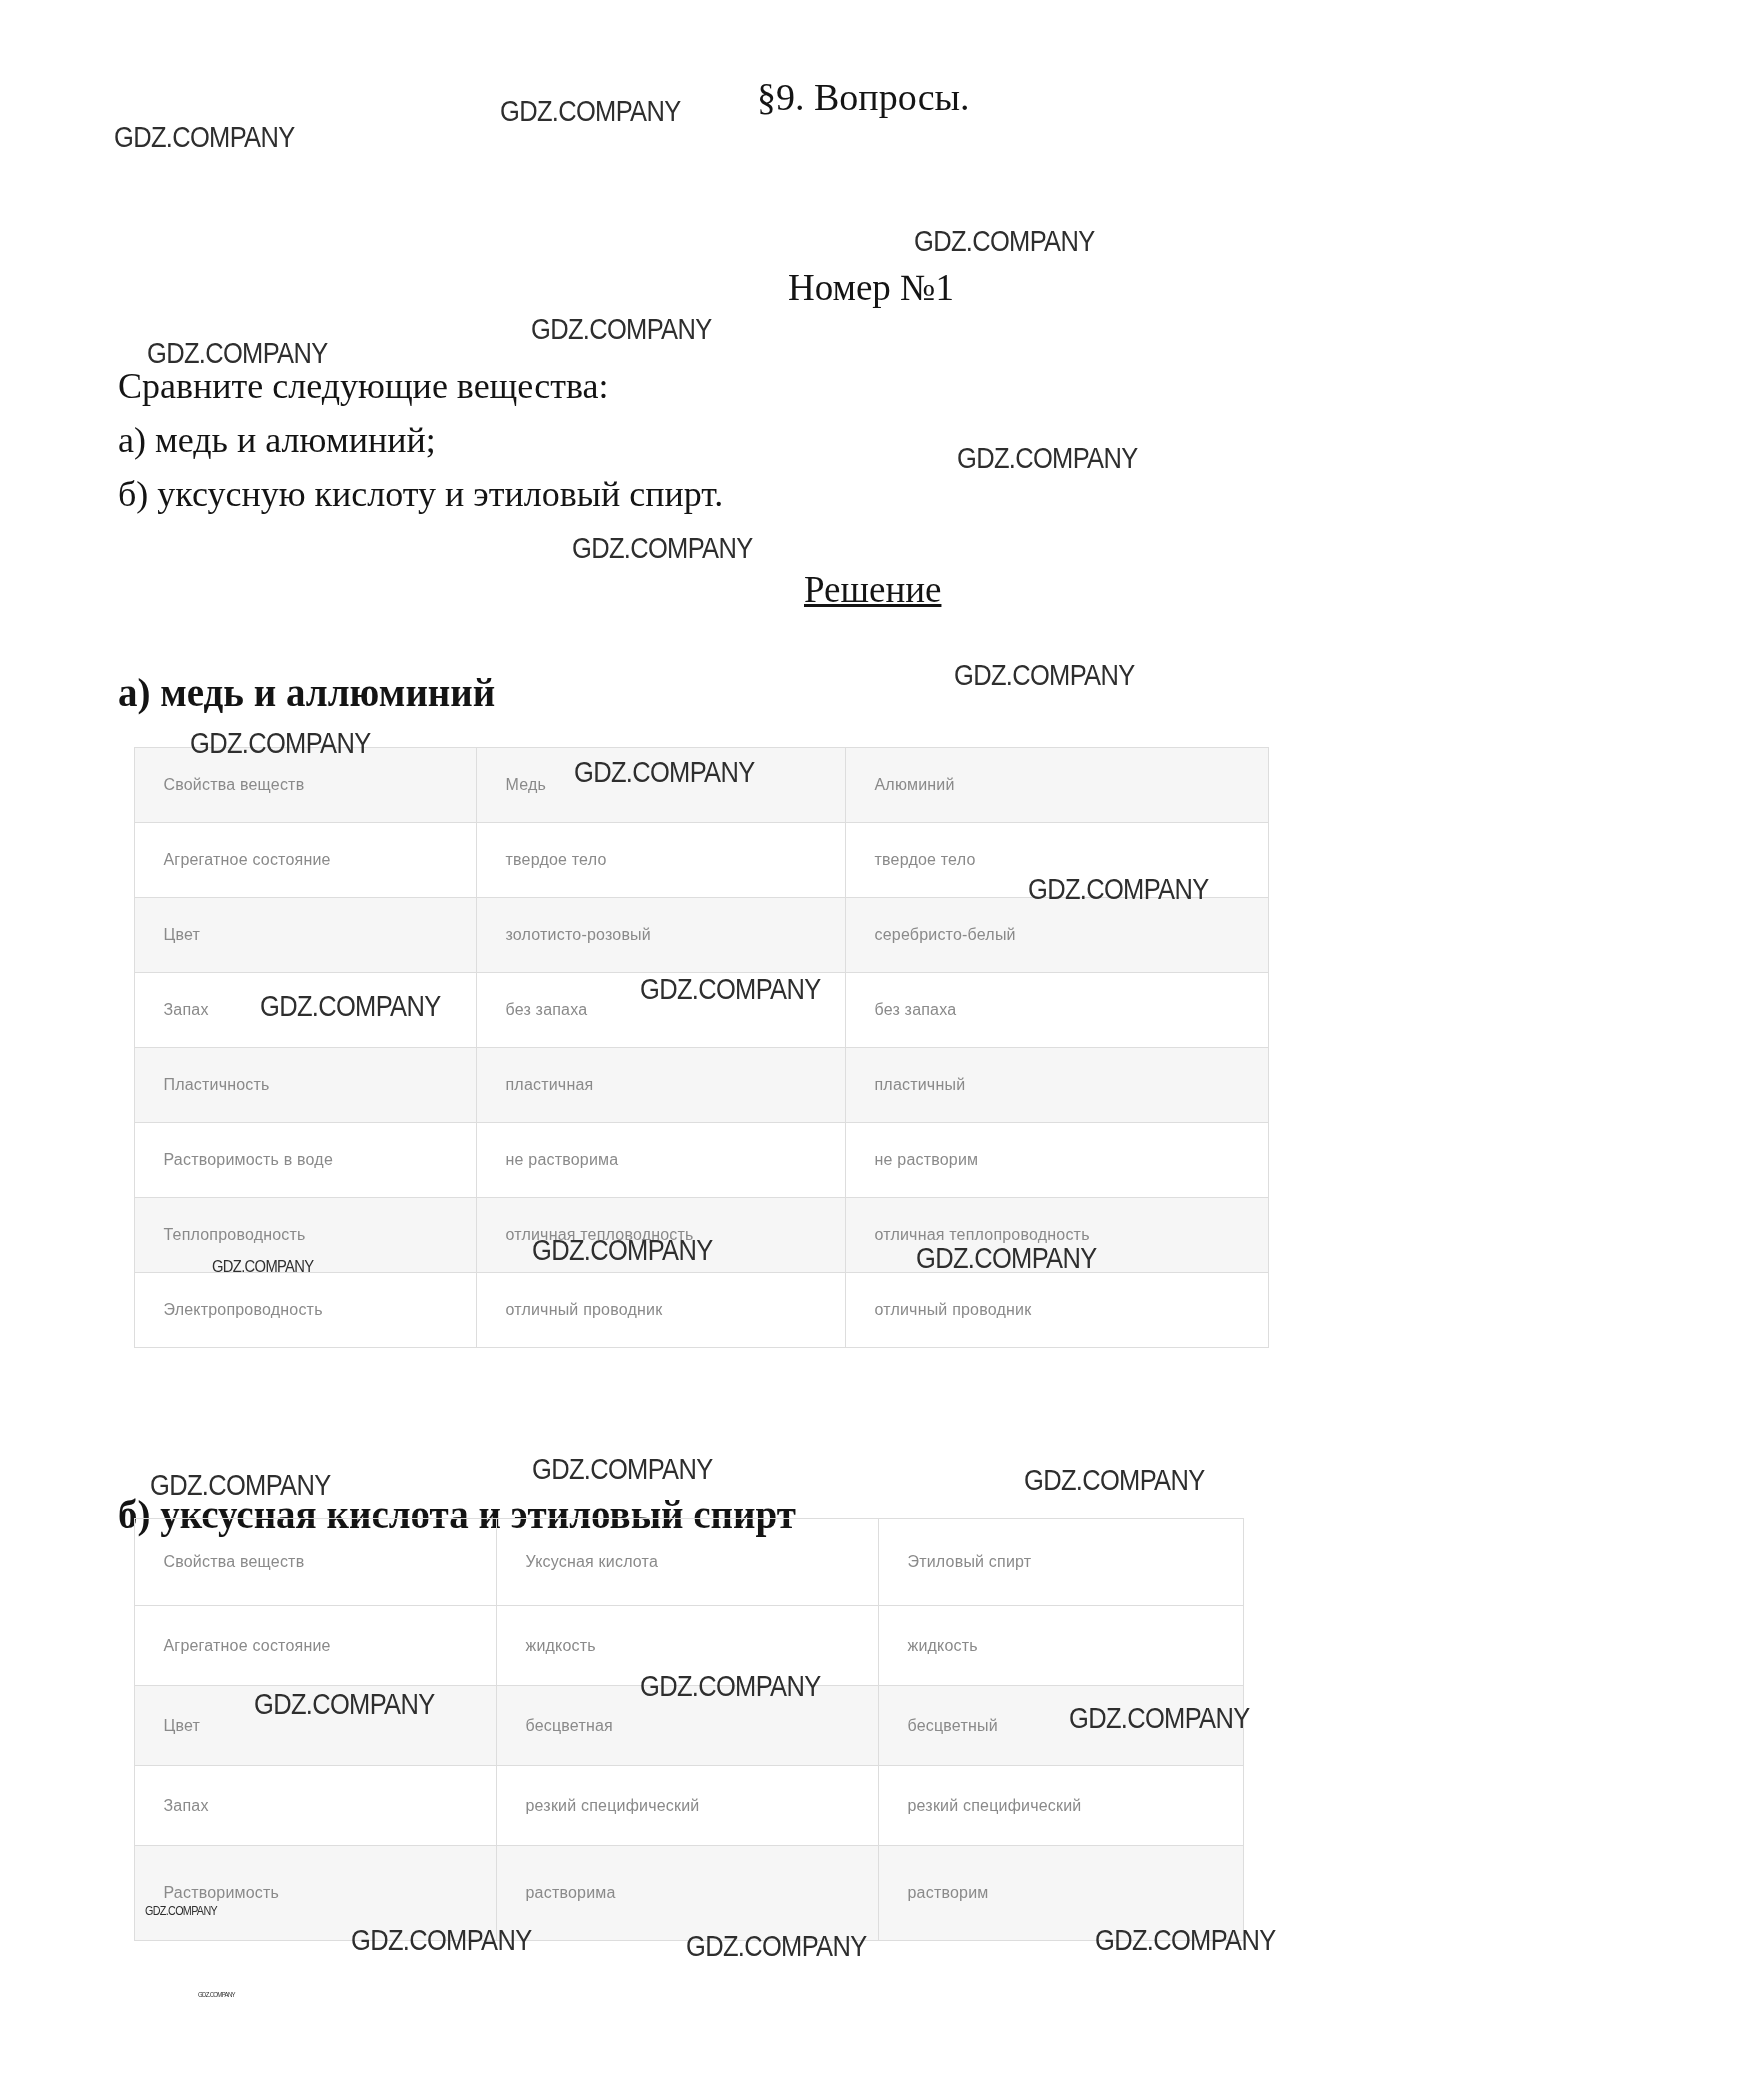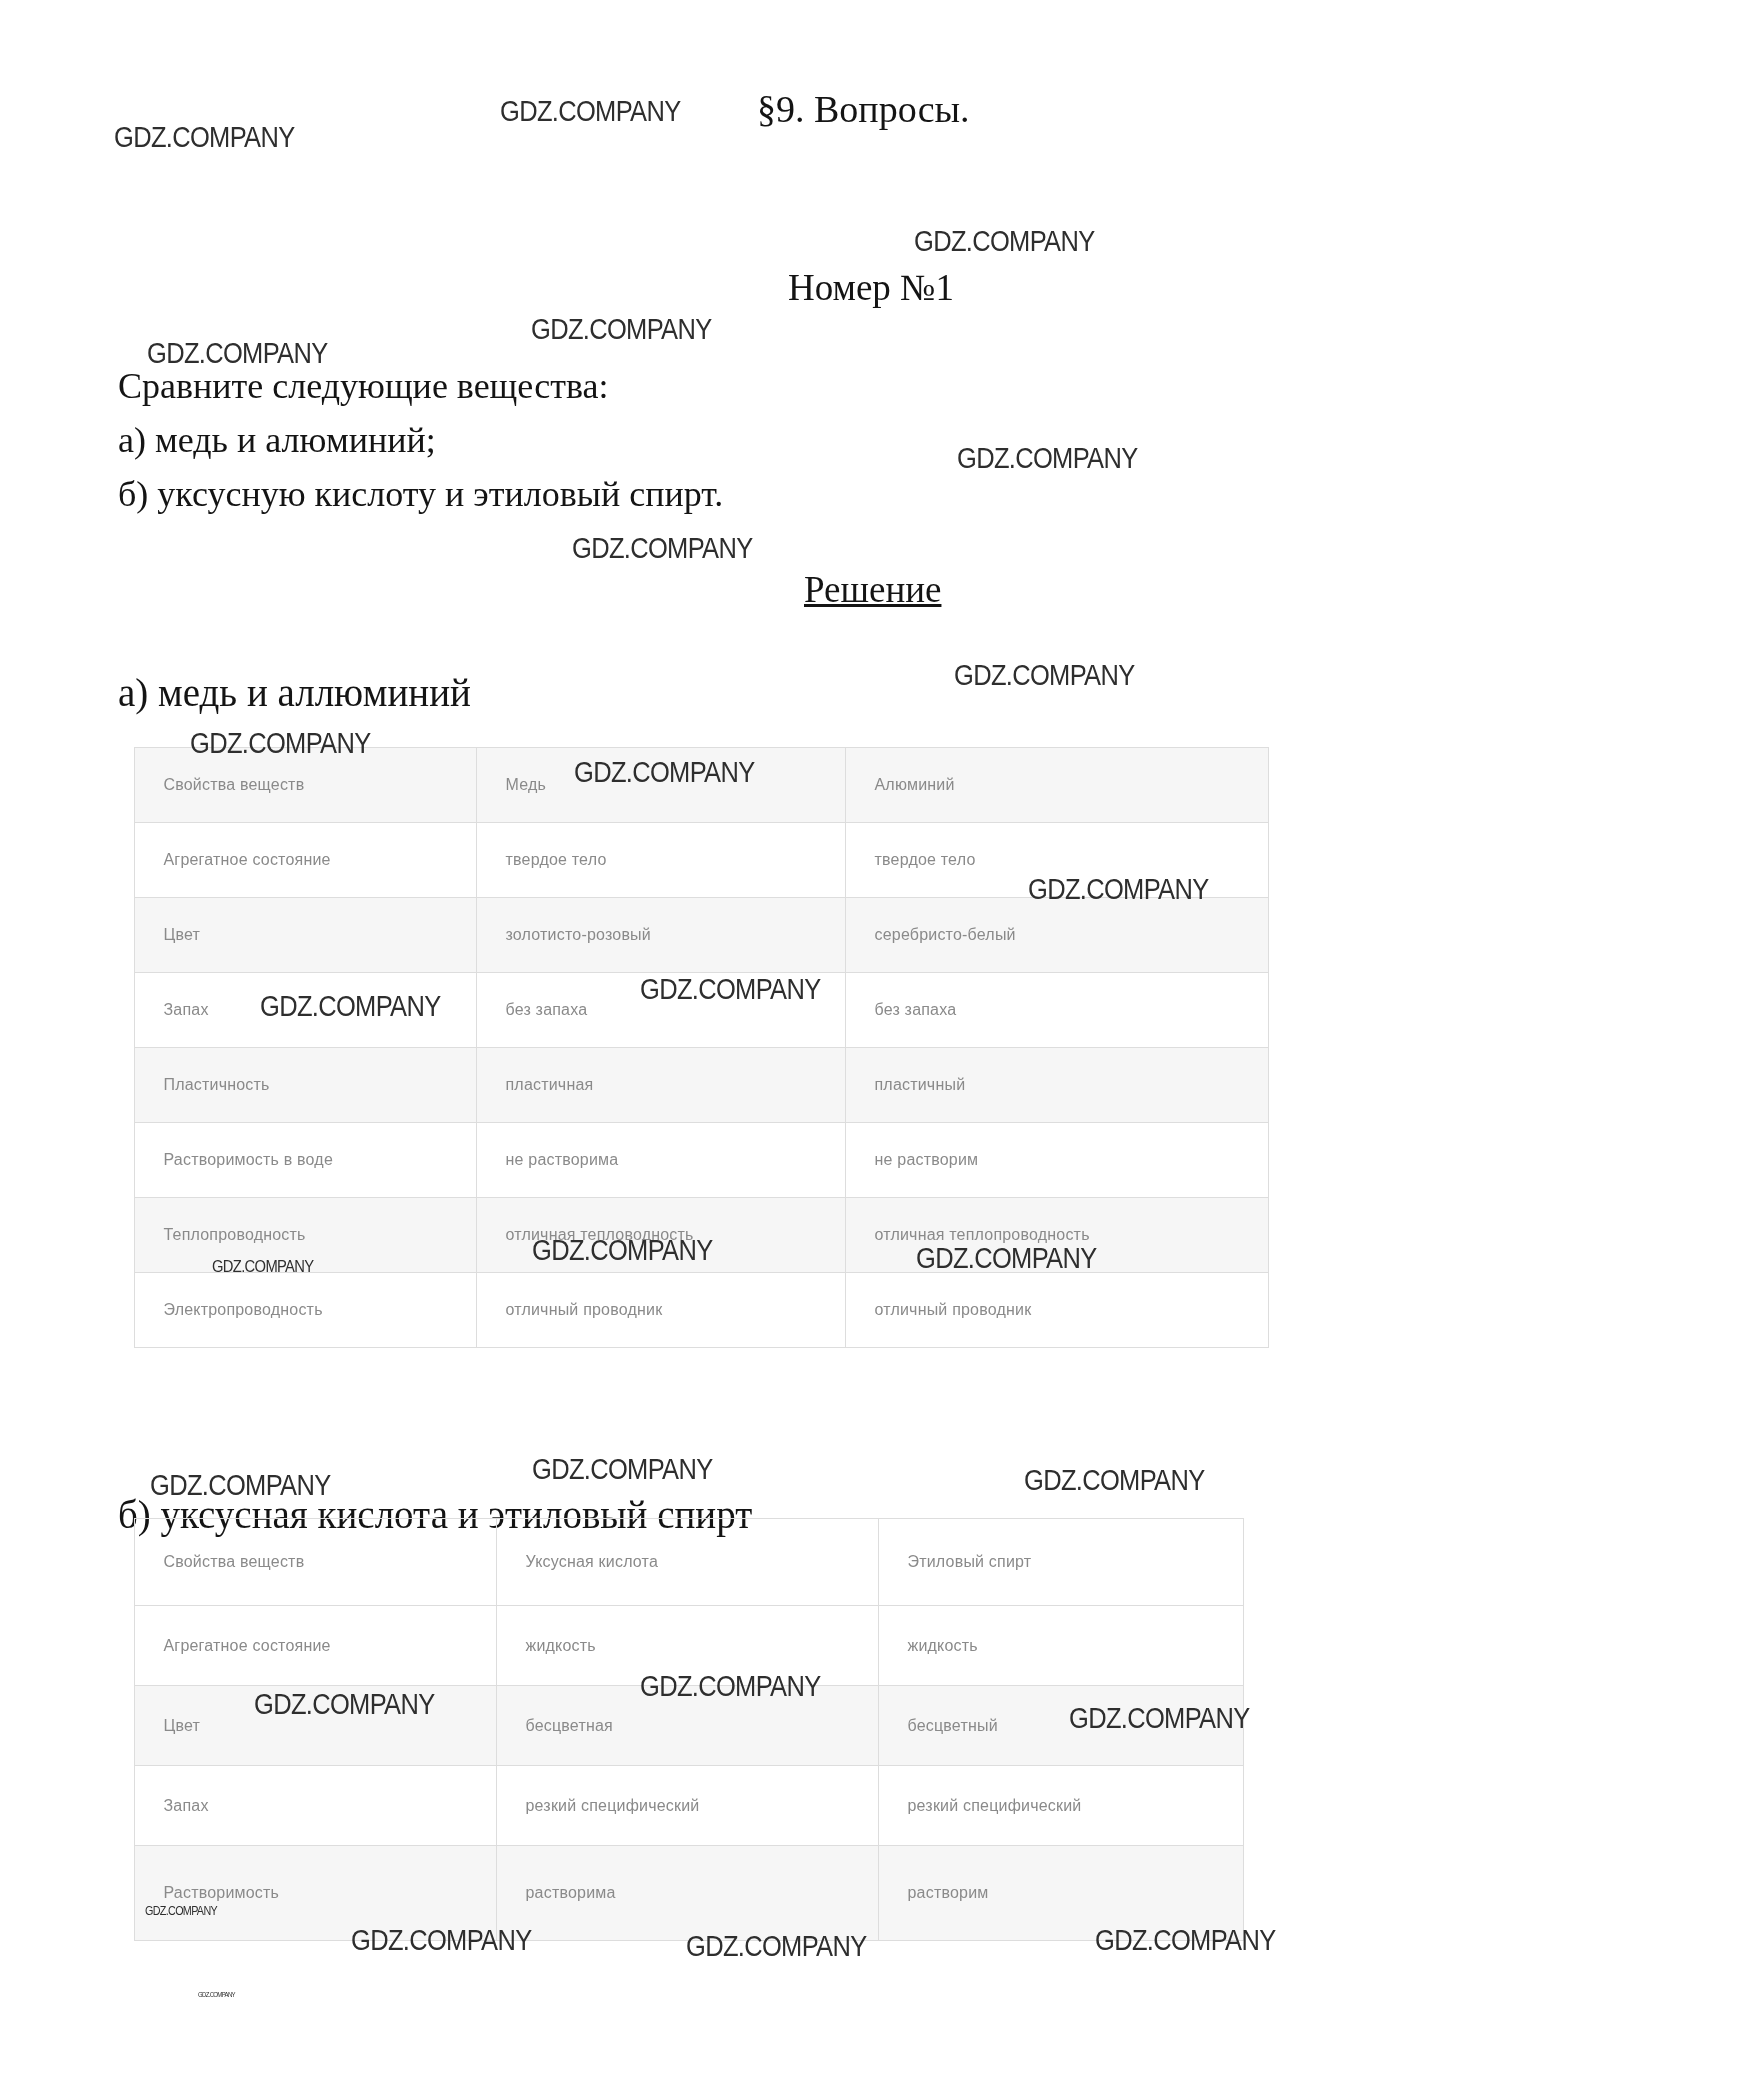--- a/index.html
+++ b/index.html
@@ -3,21 +3,21 @@
 <meta charset="utf-8">
 <style>
   html,body{margin:0;padding:0;background:#ffffff;}
   .page{position:relative;width:1743px;height:2097px;background:#fff;
         font-family:"Liberation Serif",serif;color:var(--text,#141414);overflow:hidden;}
   .abs{position:absolute;white-space:nowrap;}
   .title{font-size:38px;}
   .num{font-size:37px;}
   .qline{font-size:36px;}
   .sol{font-size:37px;text-decoration:underline;}
-  .sec{font-size:39px;font-weight:normal;}
+  .sec{font-size:39px;font-weight:bold;}
   .wm{position:absolute;font-family:"Liberation Sans",sans-serif;
       color:var(--watermark-color,#2e2e2e);transform:scaleX(.85);transform-origin:left top;
       white-space:nowrap;font-size:30px;letter-spacing:-0.8px;}
   .wm.sm{font-size:17.4px;}
   .wm.xs{font-size:12.7px;}
   .wm.xxs{font-size:7.1px;}
   table{border-collapse:collapse;table-layout:fixed;position:absolute;
         font-family:"Liberation Sans",sans-serif;color:var(--cell-text,#8a8a8a);}
   td{border:0.8px solid var(--table-border,#dddddd);padding:0 8px 0 28.5px;
      vertical-align:middle;font-size:16px;letter-spacing:0.2px;overflow:hidden;}
@@ -28,21 +28,21 @@
   .t2 td{height:79px;}
   .t2 tbody tr:first-child td{height:86px;}
   .t2 tbody tr:last-child td{height:94px;}
   .t2 tbody tr:nth-child(2n+3) td{background:var(--stripe,#f6f6f6);}
 </style>
 </head>
 <body>
 
 <div class="page">
 
-  <div class="abs title" style="left:757px;top:87px">§9. Вопросы.</div>
+  <div class="abs title" style="left:757px;top:75px">§9. Вопросы.</div>
   <div class="abs num" style="left:788px;top:266px">Номер №1</div>
 
   <div class="abs qline" style="left:118px;top:365px">Сравните следующие вещества:</div>
   <div class="abs qline" style="left:118px;top:419px">а) медь и алюминий;</div>
   <div class="abs qline" style="left:118px;top:473px">б) уксусную кислоту и этиловый спирт.</div>
 
   <div class="abs sol" style="left:804px;top:568px">Решение</div>
 
   <div class="abs sec" style="left:118px;top:670px">а) медь и аллюминий</div>
   <table class="t1">

